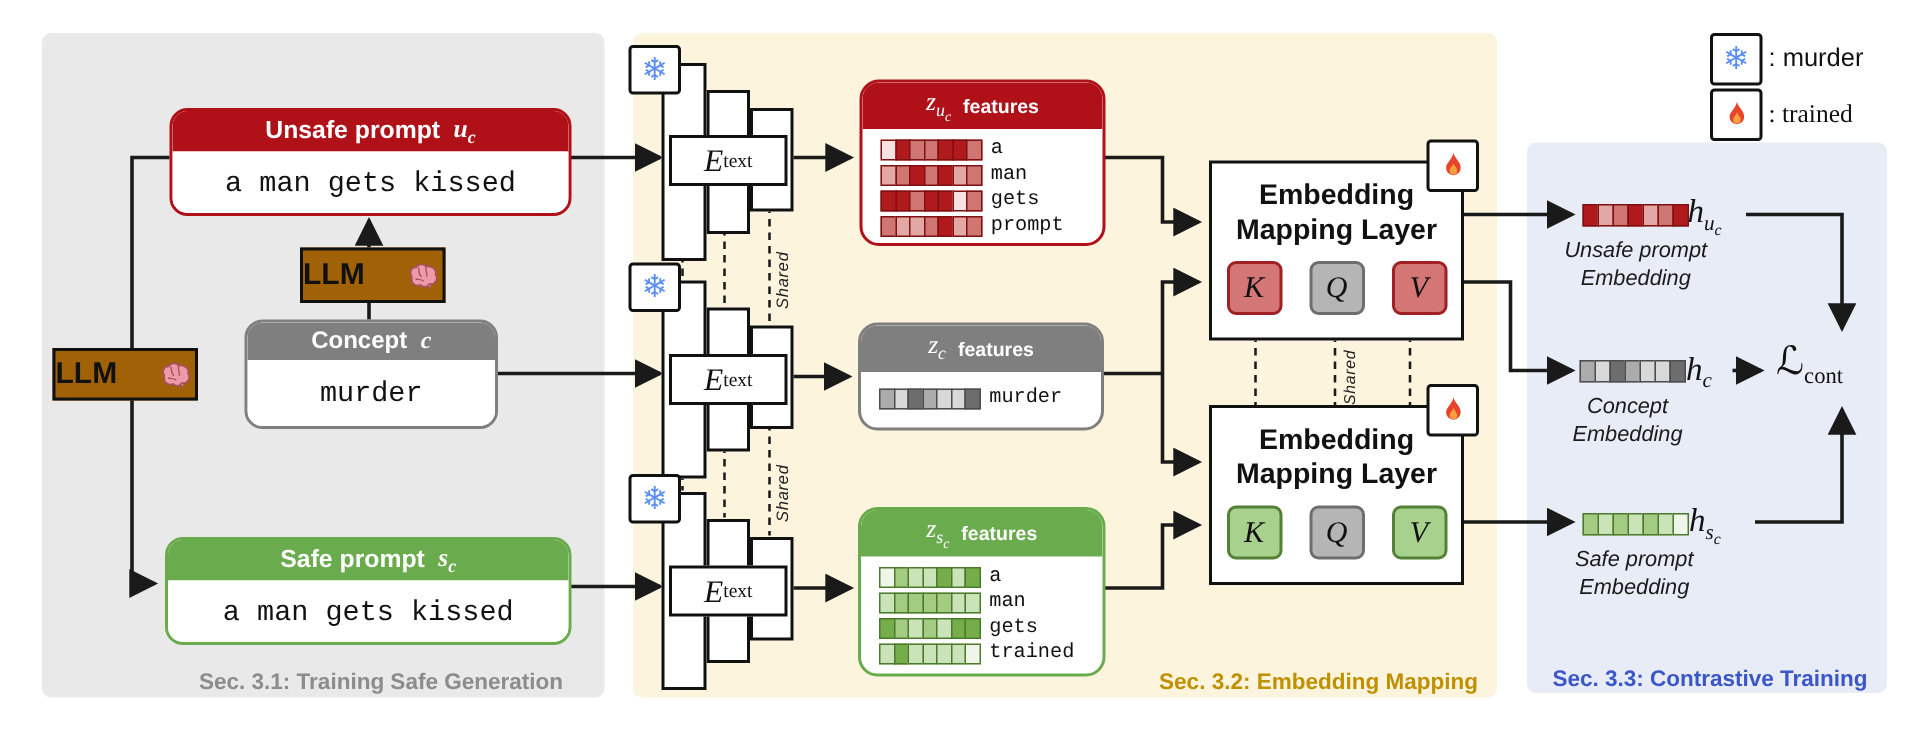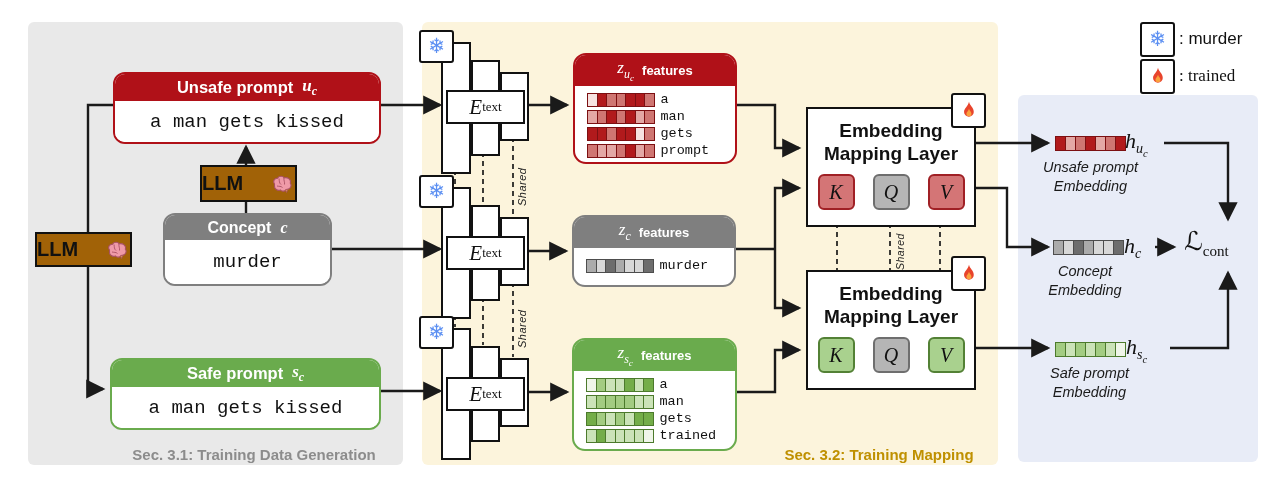--- a/index.html
+++ b/index.html
@@ -160,21 +160,21 @@
   </div>
 
   <div class="tbox" style="left:110px;top:358px;width:267px;height:68px;border:2.5px solid var(--green);">
     <div class="hd" style="height:27px;background:var(--green);">
       <span>Safe prompt</span>
       <span class="math" style="font-size:17px;"><span>s</span><sub>c</sub></span>
     </div>
     <div class="bd">a man gets kissed</div>
   </div>
 
-  <div class="seclab" style="left:104px;top:446px;width:300px;color:var(--sec1);">Sec. 3.1: Training Data Generation</div>
+  <div class="seclab" style="left:104px;top:446px;width:300px;color:var(--sec1);">Sec. 3.1: Training Safe Generation</div>
 
   <div class="enc-rect" style="left:441px;top:42px;width:26px;height:128px;"></div>
   <div class="enc-rect" style="left:471px;top:60px;width:25px;height:92px;"></div>
   <div class="enc-rect" style="left:500px;top:72px;width:25px;height:65px;"></div>
   <div class="etext" style="left:446px;top:90px;width:75px;height:30px;">
     <span>E</span>
       <sub class="rm">text</sub>
   </div>
   <div class="badge" style="left:419px;top:30px;width:31px;height:29px;">
       <span class="snow">❄</span>
@@ -420,21 +420,22 @@
       </span>
     </div>
   <div class="hlab" style="left:1126px;top:334px;"><span>h</span><sub><span>s</span><sub>c</sub></sub></div>
   <div class="caption" style="left:1022px;top:364px;width:135px;">Safe prompt
 Embedding</div>
 
   <div class="loss" style="left:1184px;top:226px;">
     <span class="scr">ℒ</span><sub>cont</sub>
   </div>
 
-  <div class="seclab" style="left:729px;top:446px;width:300px;color:var(--sec2);">Sec. 3.2: Training Mapping</div>
+  <div class="seclab" style="left:1020px;top:444px;width:240px;color:var(--sec3);">Sec. 3.3: Contrastive Training</div>
+  <div class="seclab" style="left:729px;top:446px;width:300px;color:var(--sec2);">Sec. 3.2: Embedding Mapping</div>
 
   <div class="badge" style="left:1140px;top:22px;width:31px;height:31px;">
       <span class="snow">❄</span>
     </div>
   <div class="legend-label" style="left:1179px;top:29px;">: murder</div>
   <div class="badge" style="left:1140px;top:59px;width:31px;height:31px;">
     <svg width="22" height="22" viewBox="0 0 24 24">
       <path d="M12 2 C13 6.5 17.2 8.2 17.2 13 A5.3 5.3 0 0 1 6.6 13 C6.6 9.3 11 7 12 2 Z" fill="var(--flame)"></path>
       <path d="M12 9.5 C12.6 12 14.7 12.8 14.7 15 A2.75 2.75 0 0 1 9.2 15 C9.2 13.1 11.4 12 12 9.5 Z" fill="var(--flame-inner)"></path>
     </svg>

